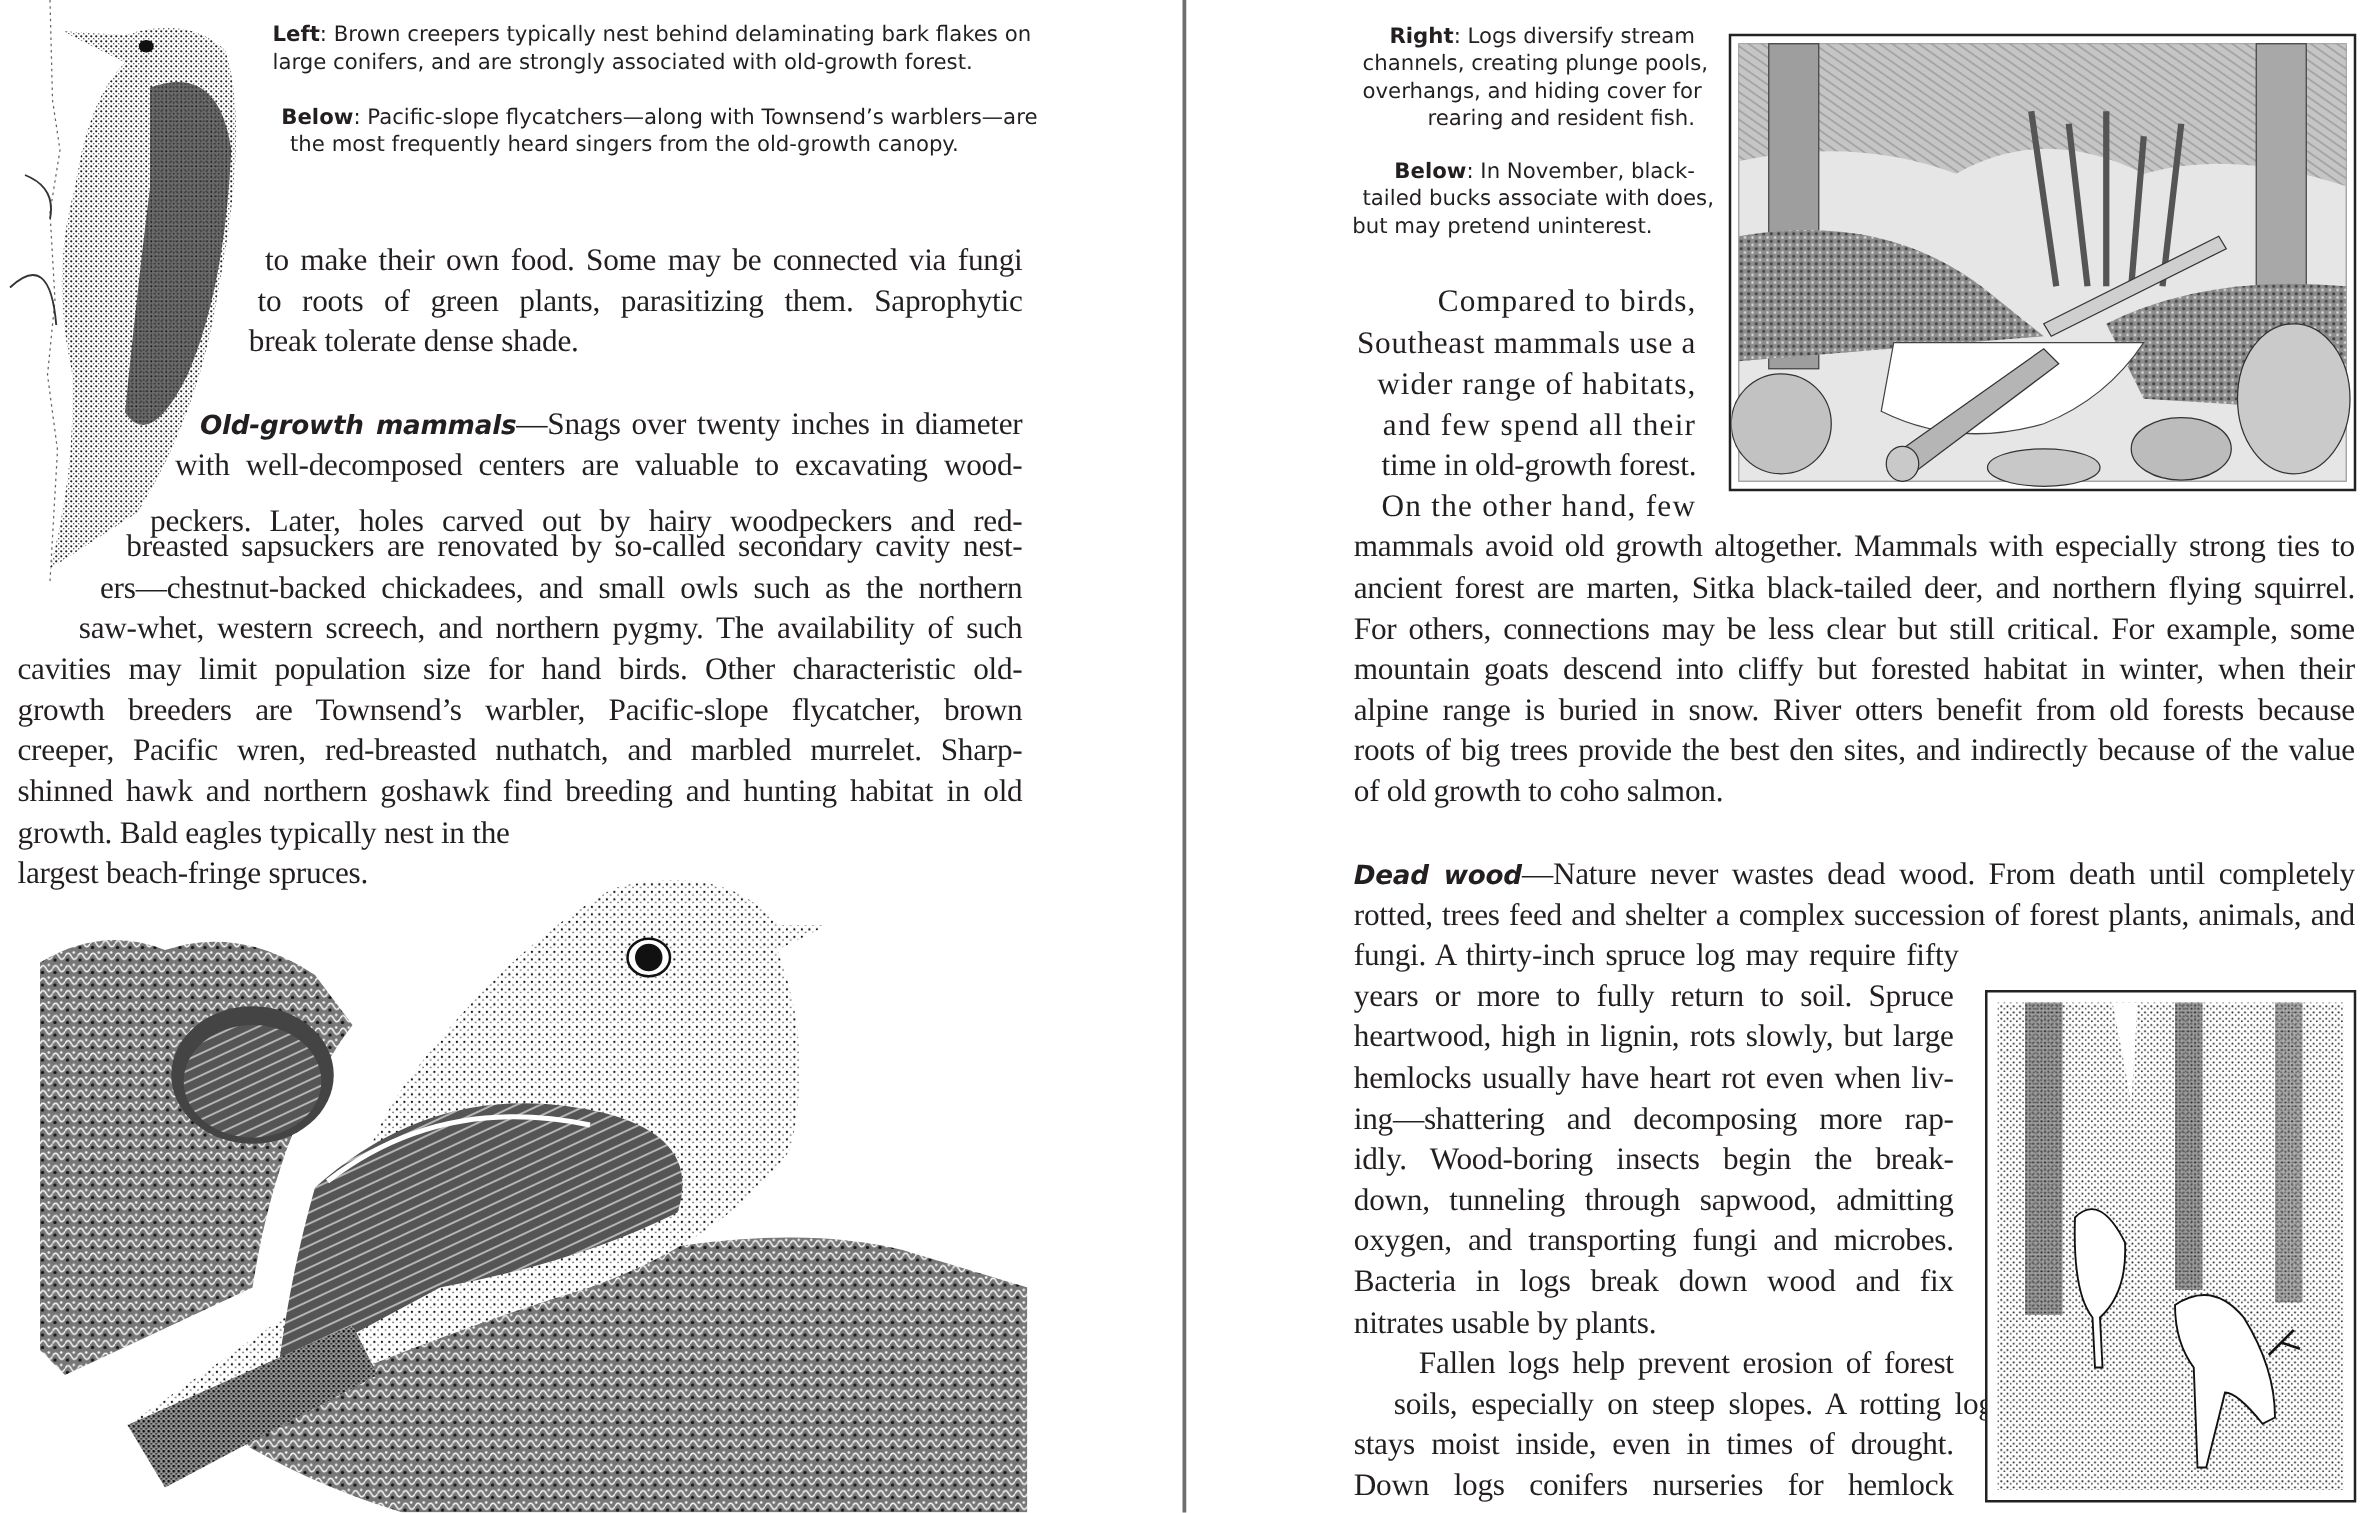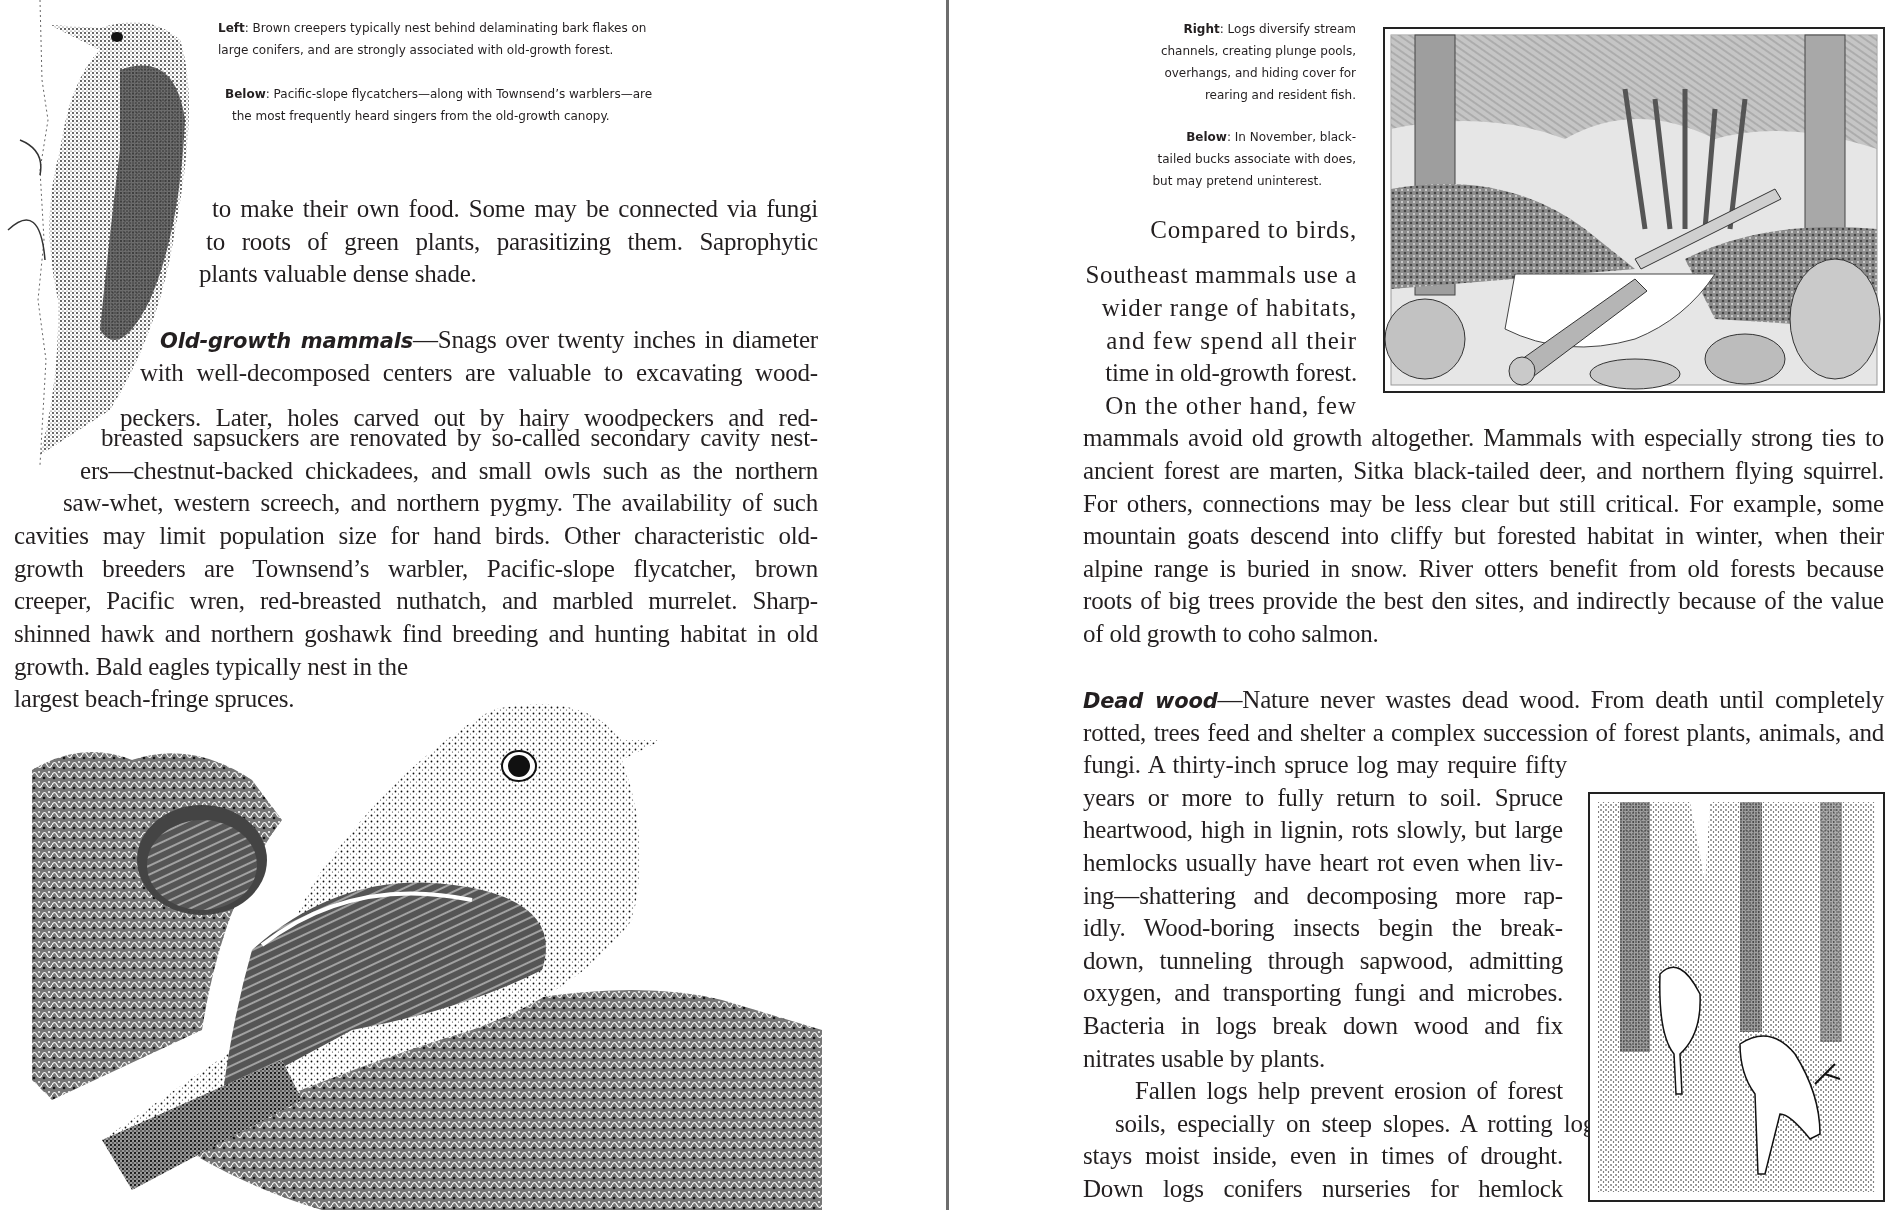--- a/index.html
+++ b/index.html
@@ -2,21 +2,21 @@
 <html><head>
 <meta charset="utf-8">
 <style>
   html,body{margin:0;padding:0;background:#ffffff;}
   body{width:1894px;height:1210px;position:relative;overflow:hidden;color:#231f20;}
   .serif{font-family:"Liberation Serif","DejaVu Serif",serif;}
   .sans{font-family:"DejaVu Sans","Liberation Sans",sans-serif;}
   .line{position:absolute;font-size:25px;line-height:32.6px;white-space:nowrap;letter-spacing:-0.2px;}
   .just{text-align:justify;text-align-last:justify;}
   .right{text-align:right;}
-  .cap{position:absolute;font-size:12px;line-height:22px;white-space:nowrap;}
+  .cap{position:absolute;font-size:17px;line-height:22px;white-space:nowrap;}
   .cap b{font-weight:bold;}
   .runin{font-family:"DejaVu Sans","Liberation Sans",sans-serif;font-weight:bold;font-style:italic;font-size:21px;}
   .divider{position:absolute;left:946px;top:0;width:3px;height:1210px;background:#6d6d6d;}
   .illus{position:absolute;overflow:hidden;}
   .framed{border:2px solid #222;background:#fff;box-sizing:border-box;}
   svg{display:block;}
 </style>
 </head>
 <body>
 
@@ -51,21 +51,21 @@
   </div>
   <div class="cap sans" style="left:225px;top:83px;">
     <b>Below</b>: <span>Pacific-slope flycatchers—along with Townsend’s warblers—are</span>
   </div>
   <div class="cap sans" style="left:232px;top:105px;">
     <span>the most frequently heard singers from the old-growth canopy.</span>
   </div>
 
   <div class="line serif just" style="left:212px;top:193px;width:606px;">to make their own food. Some may be connected via fungi</div>
   <div class="line serif just" style="left:206px;top:226px;width:612px;">to roots of green plants, parasitizing them. Saprophytic</div>
-  <div class="line serif" style="left:199px;top:258px;">plants valuable dense shade.</div>
+  <div class="line serif" style="left:199px;top:258px;">break tolerate dense shade.</div>
 
   <div class="line serif just" style="left:160px;top:324px;width:658px;">
     <span class="runin">Old-growth mammals</span><span>—Snags over twenty inches in diameter</span>
   </div>
   <div class="line serif just" style="left:140px;top:357px;width:678px;">with well-decomposed centers are valuable to excavating wood-</div>
   <div class="line serif just" style="left:120px;top:402px;width:698px;">peckers. Later, holes carved out by hairy woodpeckers and red-</div>
   <div class="line serif just" style="left:101px;top:422px;width:717px;">breasted sapsuckers are renovated by so-called secondary cavity nest-</div>
   <div class="line serif just" style="left:80px;top:455px;width:738px;">ers—chestnut-backed chickadees, and small owls such as the northern</div>
   <div class="line serif just" style="left:63px;top:487px;width:755px;">saw-whet, western screech, and northern pygmy. The availability of such</div>
   <div class="line serif just" style="left:14px;top:520px;width:804px;">cavities may limit population size for hand birds. Other characteristic old-</div>
@@ -166,21 +166,21 @@
       <ellipse cx="137" cy="342" rx="13" ry="14" fill="#c9c9c9" stroke="#333"></ellipse>
       <path d="M250 230 L390 160 L396 170 L256 240 Z" fill="#cfcfcf" stroke="#333"></path>
 
       <ellipse cx="40" cy="310" rx="40" ry="40" fill="#c2c2c2" stroke="#333"></ellipse>
       <ellipse cx="450" cy="290" rx="45" ry="60" fill="#cacaca" stroke="#333"></ellipse>
       <ellipse cx="360" cy="330" rx="40" ry="25" fill="#bcbcbc" stroke="#333"></ellipse>
       <ellipse cx="250" cy="345" rx="45" ry="15" fill="#c8c8c8" stroke="#333"></ellipse>
     </svg>
   </div>
 
-  <div class="line serif right" style="left:1083px;top:214px;width:274px;letter-spacing:0.8px;">Compared to birds,</div>
+  <div class="line serif right" style="left:1083px;top:226px;width:274px;letter-spacing:0.8px;">Compared to birds,</div>
   <div class="line serif right" style="left:1083px;top:259px;width:274px;letter-spacing:0.6px;">Southeast mammals use a</div>
   <div class="line serif right" style="left:1083px;top:292px;width:274px;letter-spacing:0.8px;">wider range of habitats,</div>
   <div class="line serif right" style="left:1083px;top:325px;width:274px;letter-spacing:1.0px;">and few spend all their</div>
   <div class="line serif right" style="left:1083px;top:357px;width:274px;">time in old-growth forest.</div>
   <div class="line serif right" style="left:1083px;top:390px;width:274px;letter-spacing:1.0px;">On the other hand, few</div>
 
   <div class="line serif just" style="left:1083px;top:422px;width:801px;">mammals avoid old growth altogether. Mammals with especially strong ties to</div>
   <div class="line serif just" style="left:1083px;top:455px;width:801px;">ancient forest are marten, Sitka black-tailed deer, and northern flying squirrel.</div>
   <div class="line serif just" style="left:1083px;top:488px;width:801px;">For others, connections may be less clear but still critical. For example, some</div>
   <div class="line serif just" style="left:1083px;top:520px;width:801px;">mountain goats descend into cliffy but forested habitat in winter, when their</div>

